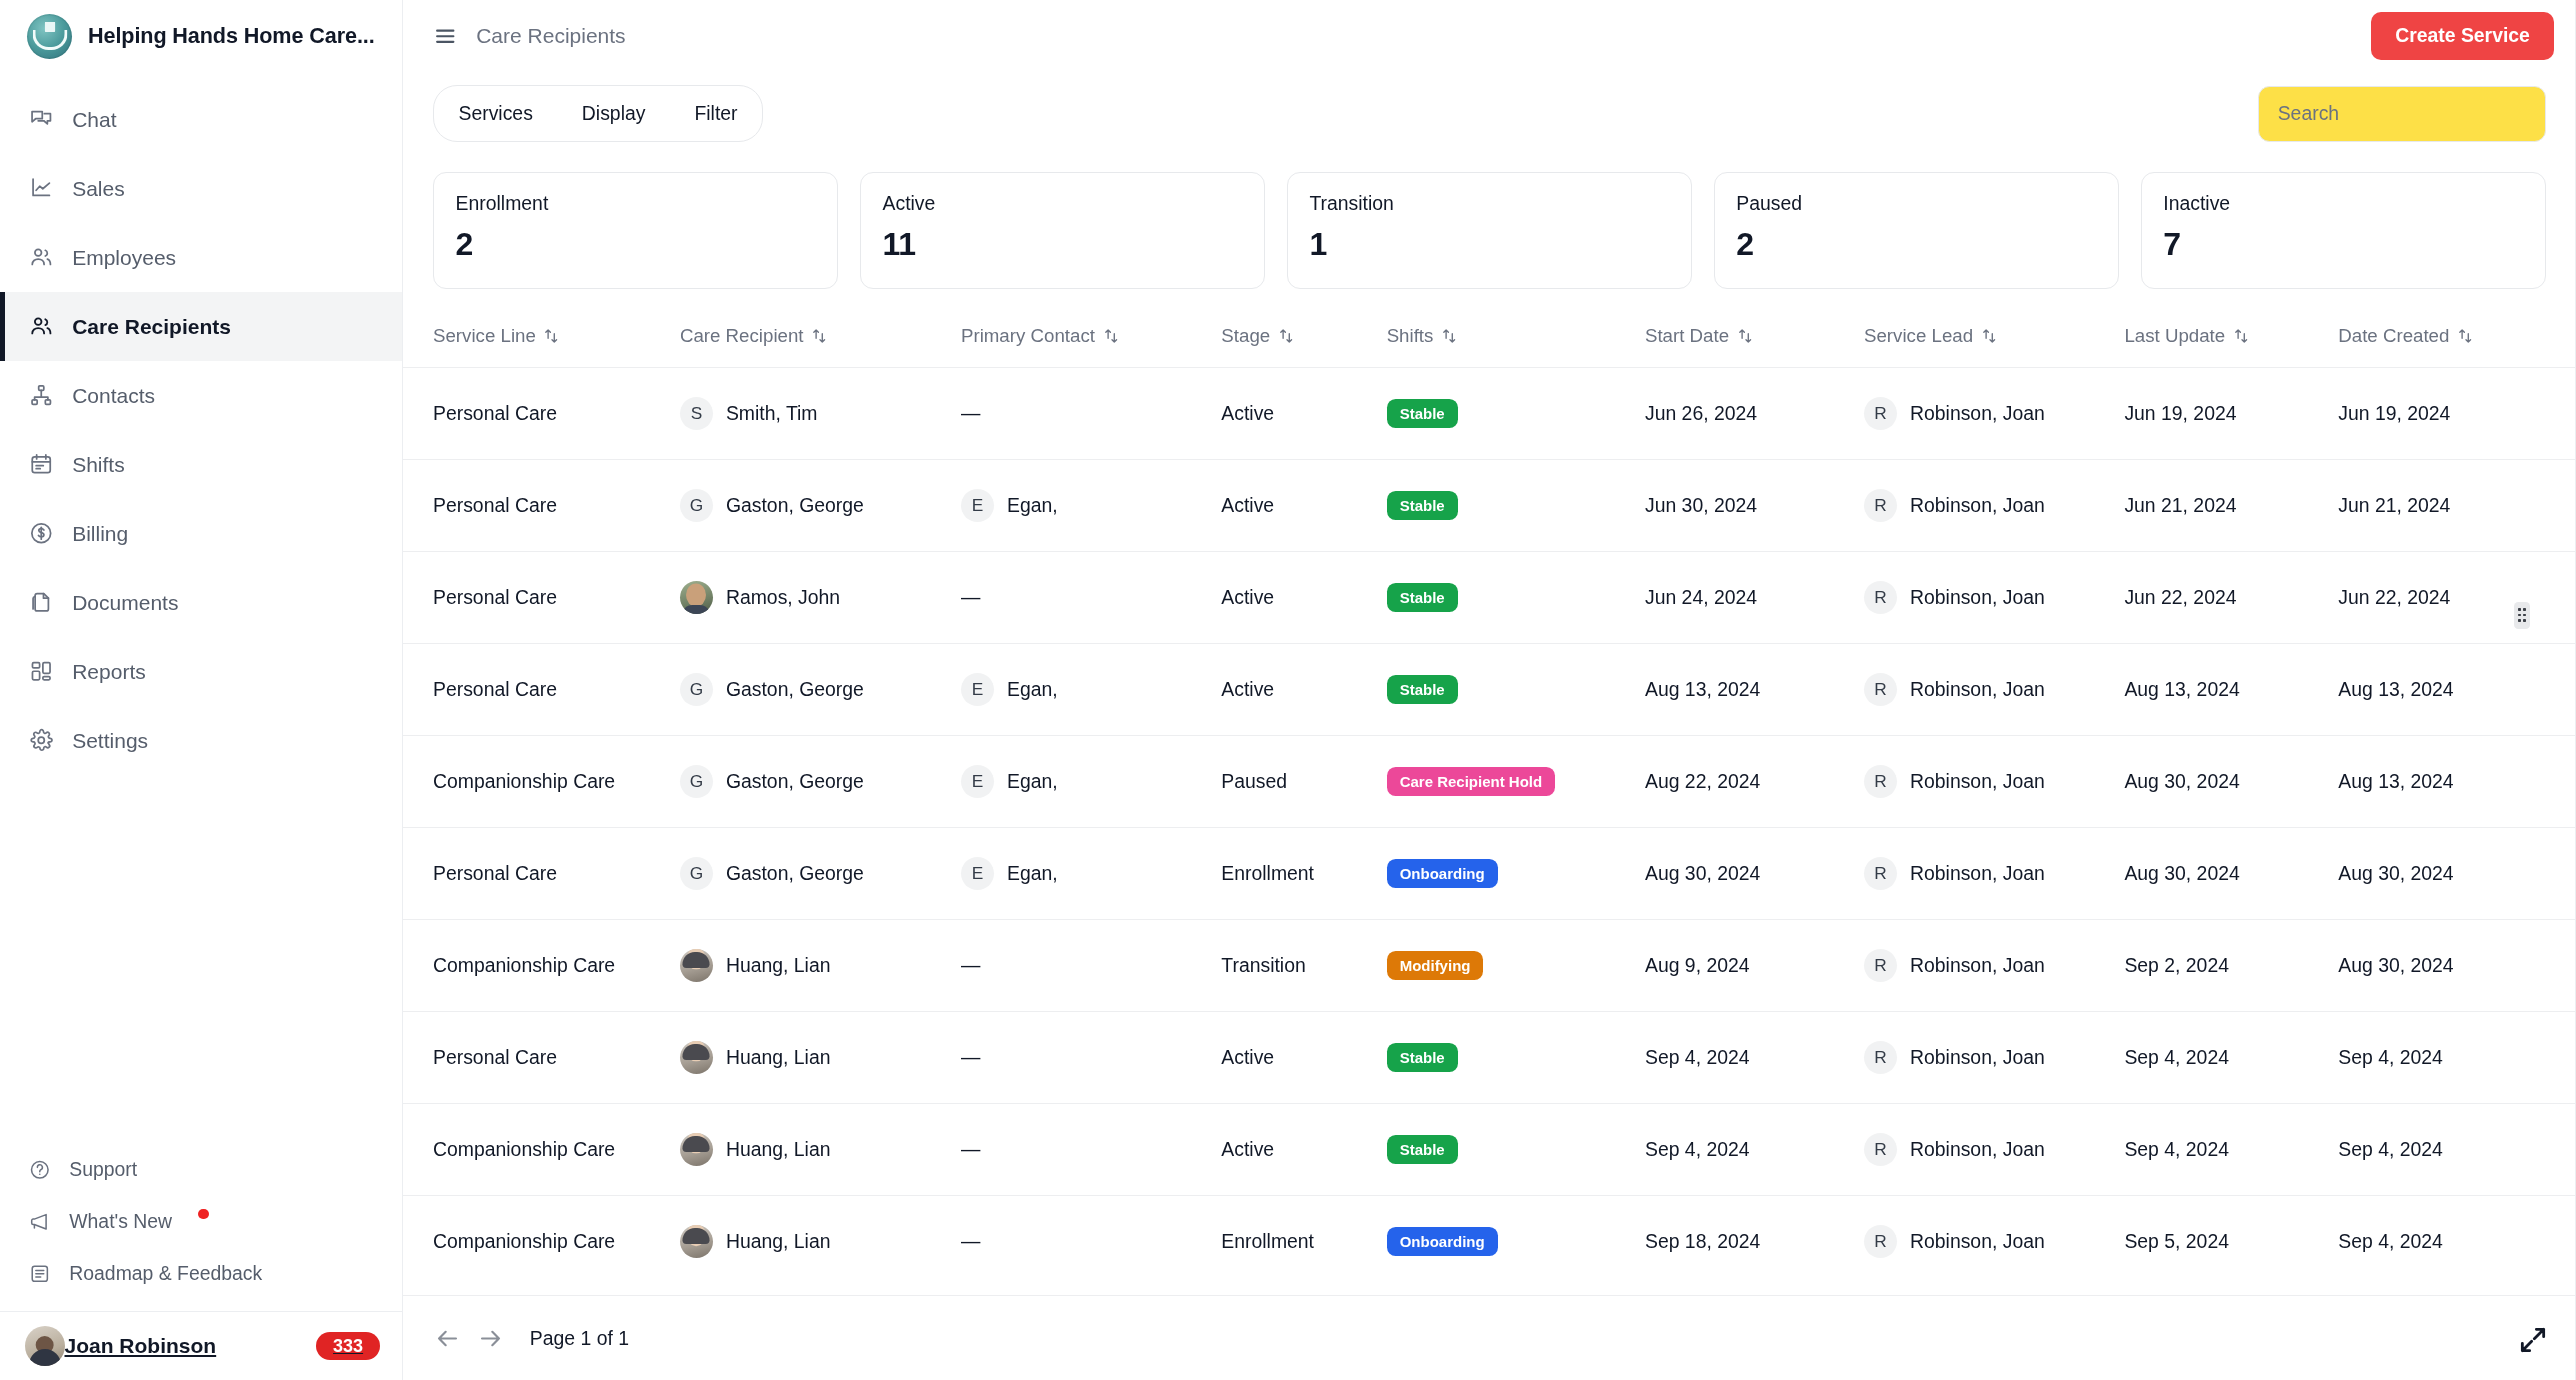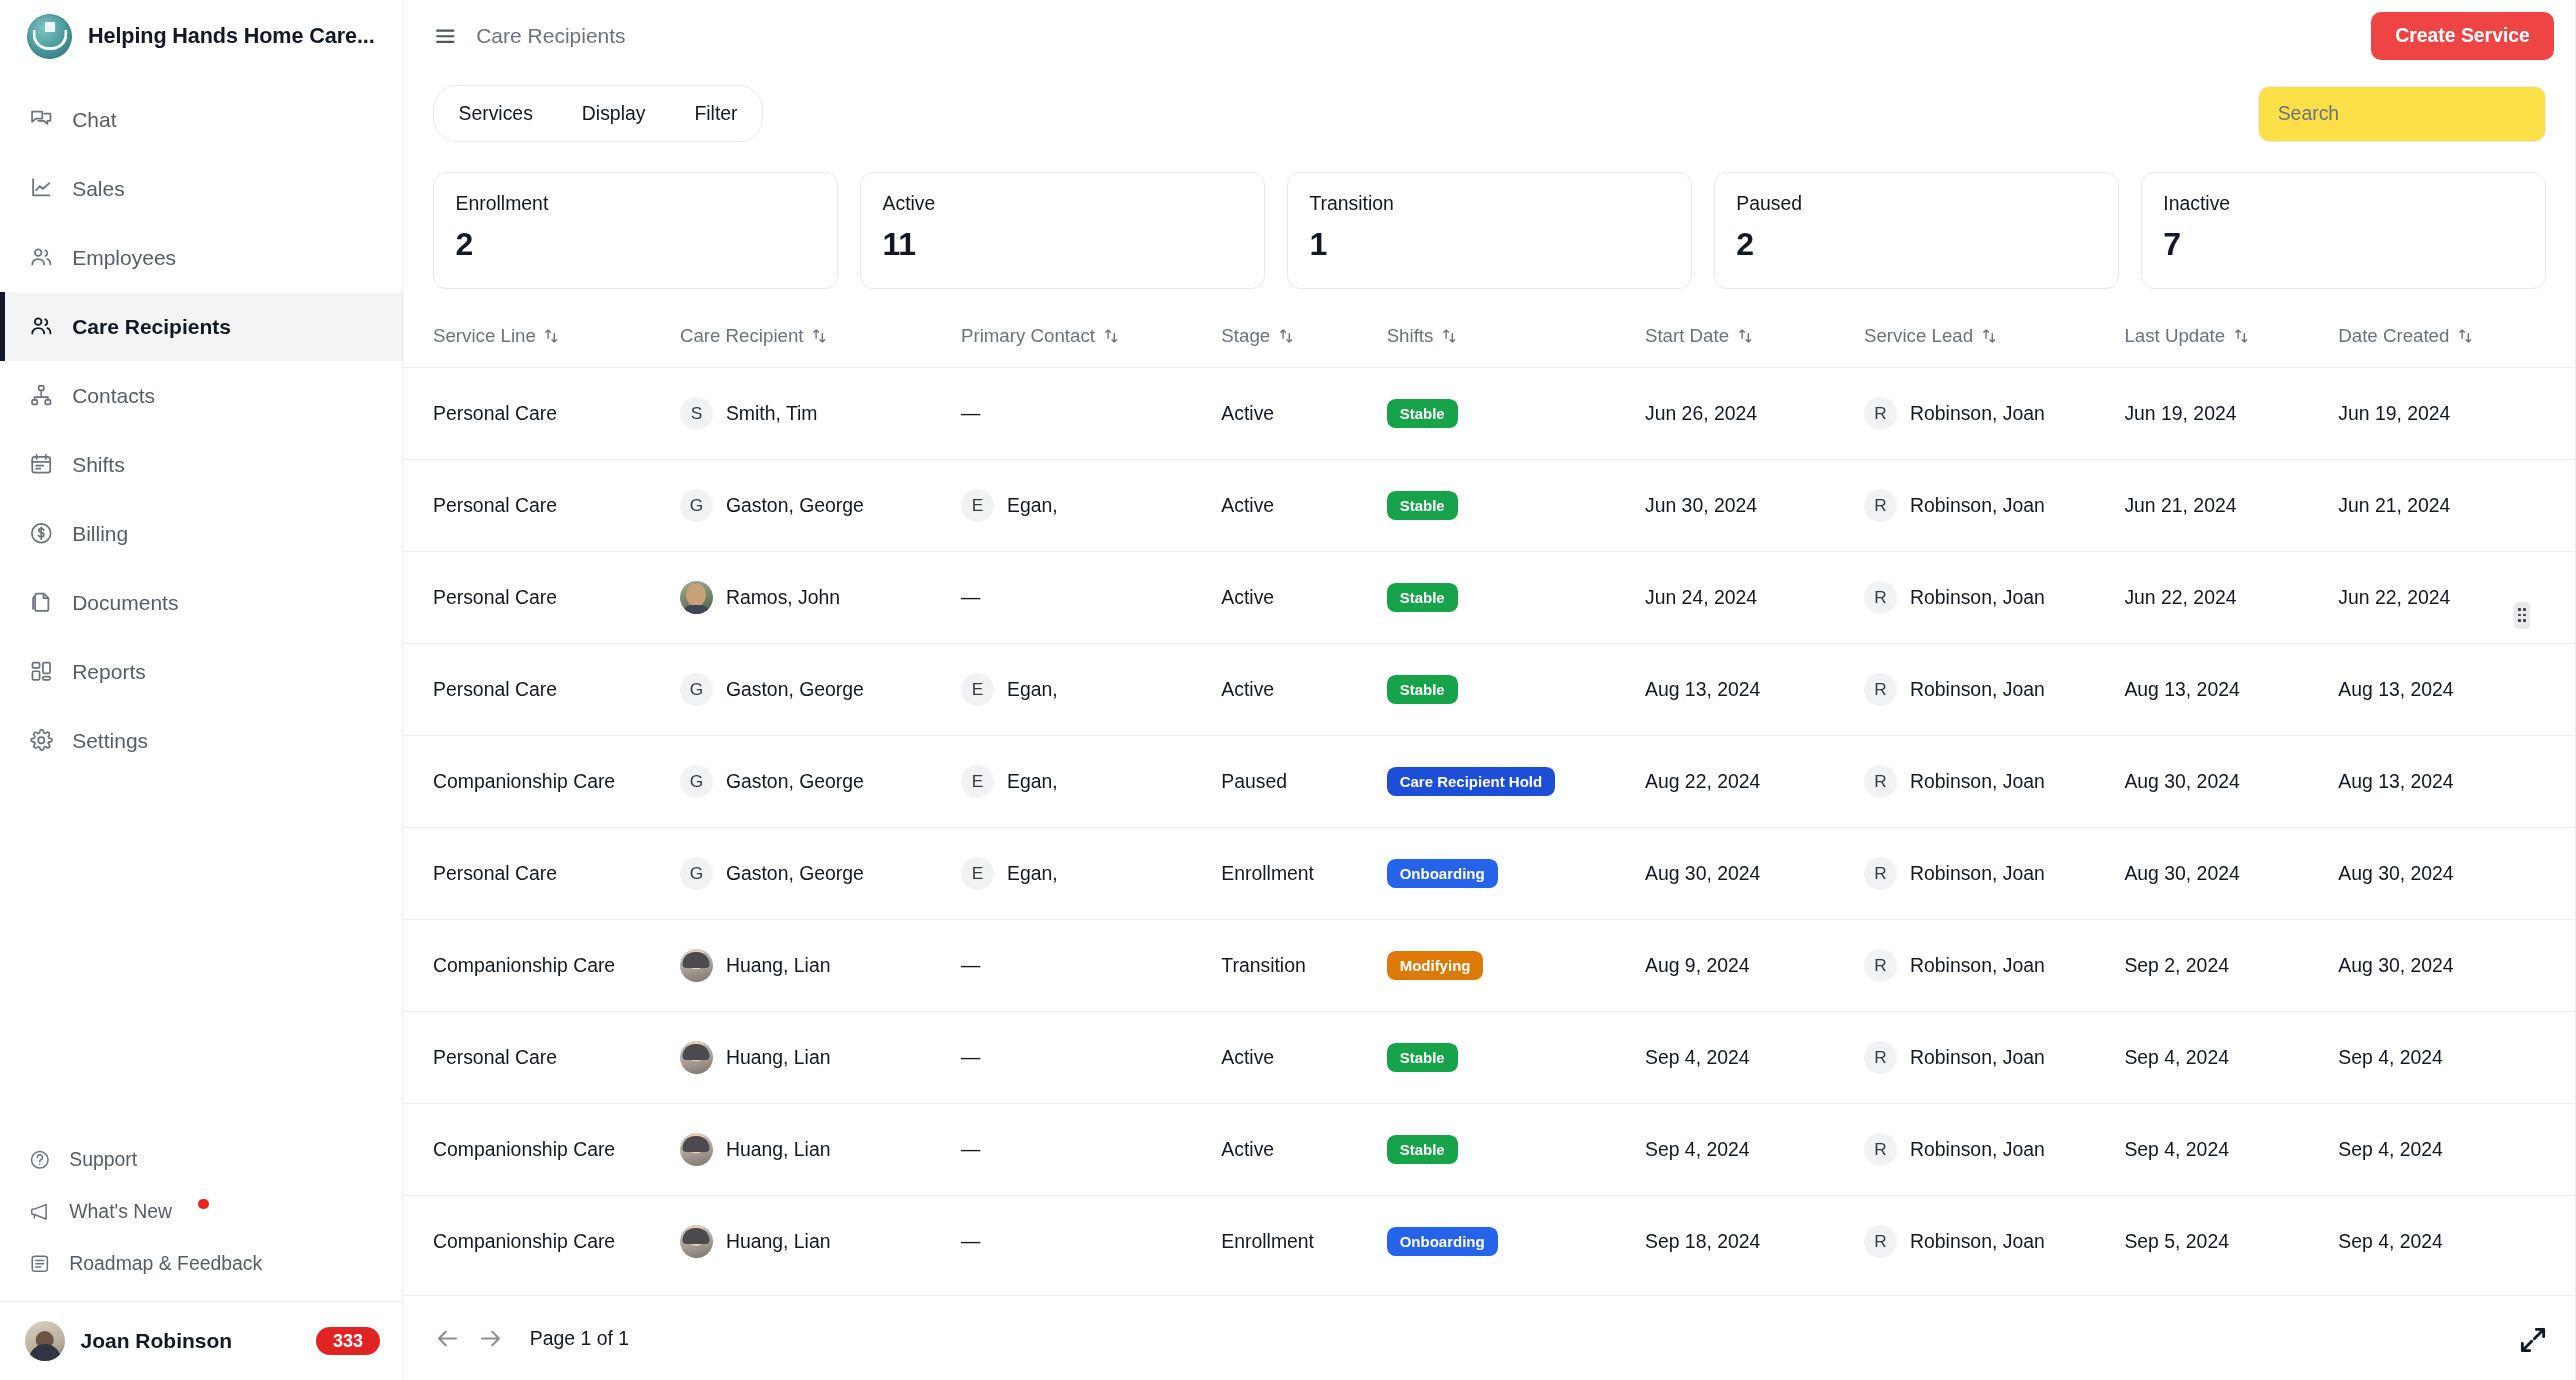--- a/index.html
+++ b/index.html
@@ -66,22 +66,22 @@
   .nav-bottom { padding-bottom: 11.5px; }
   .nav-bottom .nav-item { height: 52px; font-size: 19.4px; }
   .nav-bottom .nav-item .ico { width: 21.6px; height: 21.6px; flex: 0 0 21.6px; }
   .dot-new {
     width: 10.8px; height: 10.8px; border-radius: 50%;
     background: #ef2222; margin-left: 7.2px; align-self: flex-start;
     margin-top: 13px;
   }
   .user-row {
     border-top: 1.4px solid #eceef1;
-    display: flex; align-items: center; gap: 16px;
-    padding: 0 21.6px 0 24.5px; height: 79px;
+    display: flex; align-items: center; 
+    padding: 0 21.6px 0 24.5px; height: 69px; text-decoration: underline;
   }
   .avatar-photo {
     width: 40px; height: 40px; border-radius: 50%;
     flex: 0 0 40px; overflow: hidden; position: relative;
     background: linear-gradient(160deg,#d9d2c8 0%, #b9ae9d 60%, #8e8272 100%);
   }
   .avatar-photo::before {
     content:""; position:absolute; left:50%; top:24%;
     transform:translateX(-50%);
     width:18.7px; height:18.7px; border-radius:50%;
@@ -587,21 +587,21 @@
                   <span>Gaston, George</span>
                 </div>
               </td>
               <td>
                 <div class="person">
                   <span class="ini">E</span>
                   <span>Egan,</span>
                 </div>
               </td>
               <td><span>Paused</span></td>
-              <td><span class="pill" style="background: #1d4ed8;">Care Recipient Hold</span></td>
+              <td><span class="pill" style="background: #ec4899;">Care Recipient Hold</span></td>
               <td><span>Aug 22, 2024</span></td>
               <td>
                 <div class="person">
                   <span class="ini">R</span>
                   <span>Robinson, Joan</span>
                 </div>
               </td>
               <td><span>Aug 30, 2024</span></td>
               <td><span>Aug 13, 2024</span></td>
             </tr>

